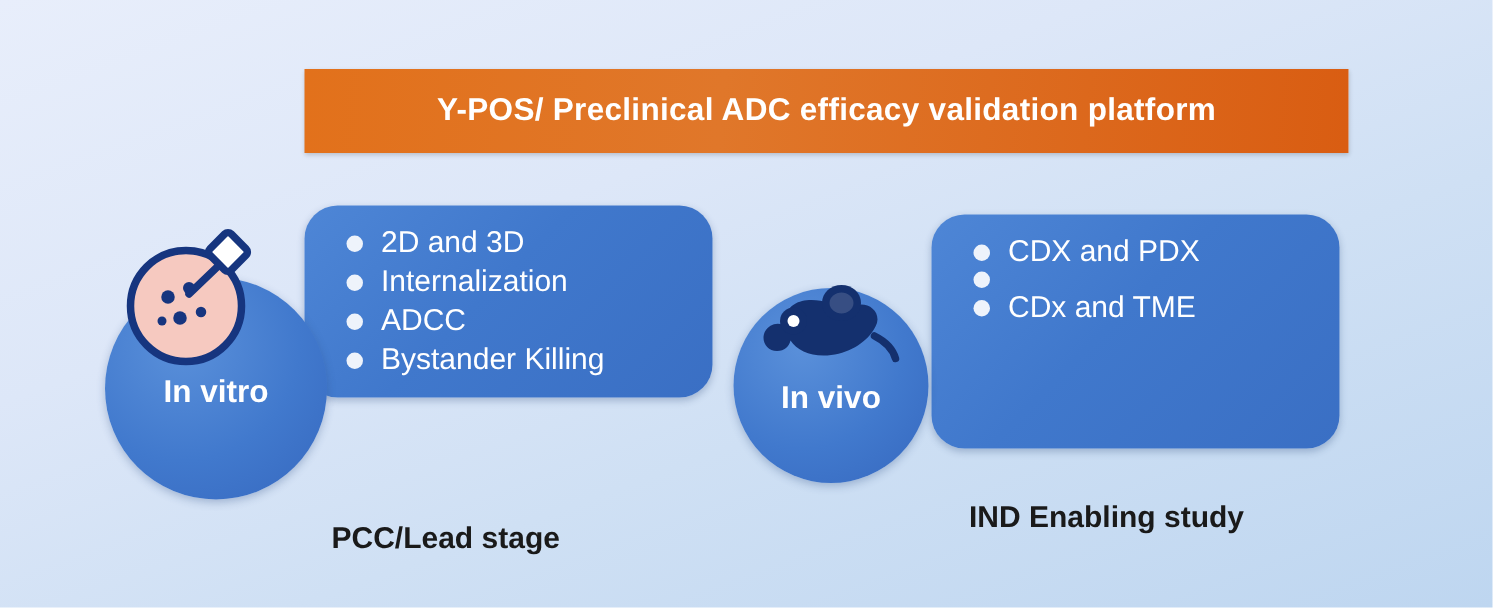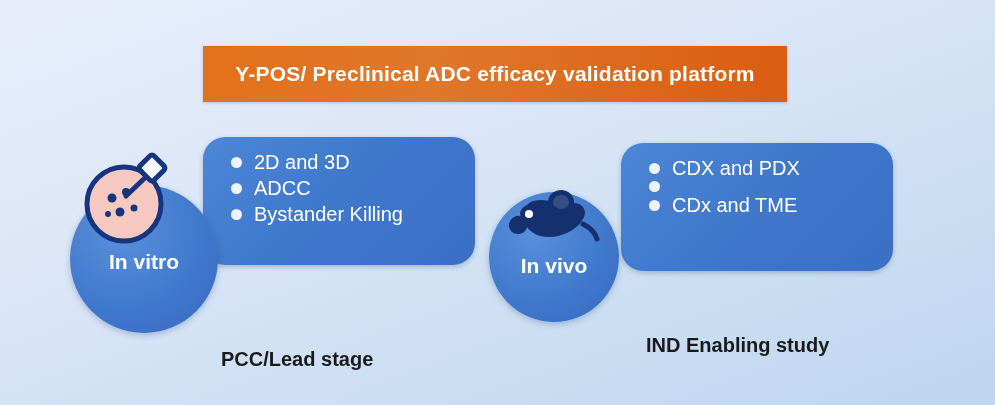--- a/index.html
+++ b/index.html
@@ -17,21 +17,21 @@
     width: 995px;
     height: 405px;
     background: linear-gradient(160deg, #e8eefb 0%, #dde7f8 35%, #cfe0f4 62%, #bed6f0 100%);
   }
 
   
   .title-banner {
     position: absolute;
     left: 203px;
     top: 46px;
-    width: 584px;
+    width: 696px;
     height: 56px;
     background: linear-gradient(95deg, #e2711b 0%, #e0772a 40%, #d95d12 100%);
     display: flex;
     align-items: center;
     justify-content: center;
     box-shadow: 0 1px 3px rgba(0,0,0,0.18);
   }
   .title-banner span {
     color: #ffffff;
     font-size: 21px;
@@ -50,21 +50,21 @@
   .panel-left {
     left: 203px;
     top: 137px;
     width: 272px;
     height: 128px;
   }
   .panel-right {
     left: 621px;
     top: 143px;
     width: 272px;
-    height: 128px;
+    height: 156px;
   }
   .bullets {
     list-style: none;
     margin: 0;
     padding: 12px 0 0 28px;
   }
   .bullets li {
     color: #ffffff;
     font-size: 20px;
     line-height: 26px;
@@ -146,20 +146,24 @@
 
   <div class="title-banner">
     <span>Y-POS/ Preclinical ADC efficacy validation platform</span>
   </div>
 
   <div class="panel panel-left">
     <ul class="bullets">
       <li>
         <span class="dot"></span>
         <span>2D and 3D</span>
+      </li>
+      <li>
+        <span class="dot"></span>
+        <span>Internalization</span>
       </li>
       <li>
         <span class="dot"></span>
         <span>ADCC</span>
       </li>
       <li>
         <span class="dot"></span>
         <span>Bystander Killing</span>
       </li>
     </ul>

